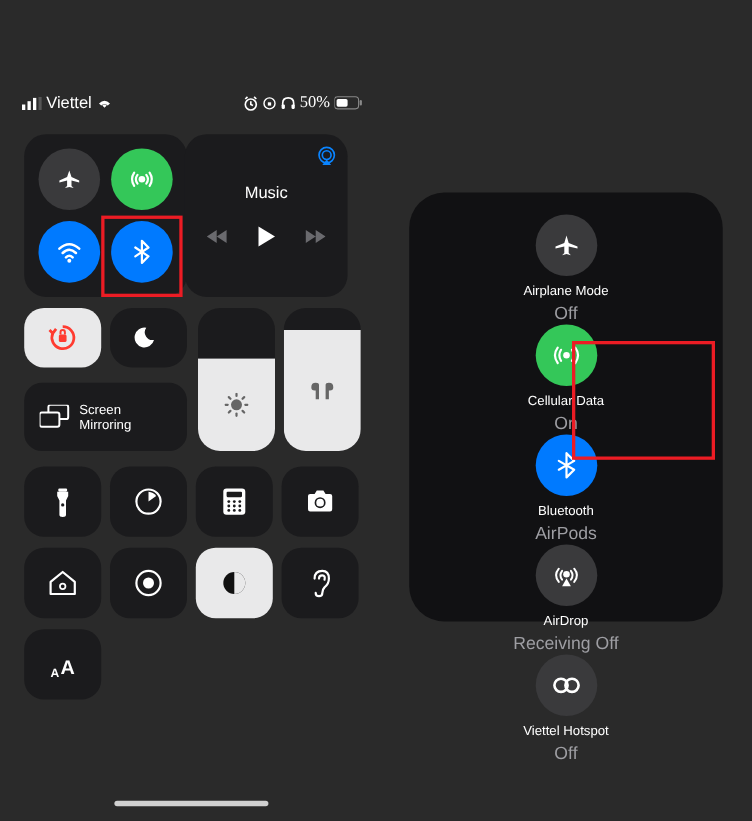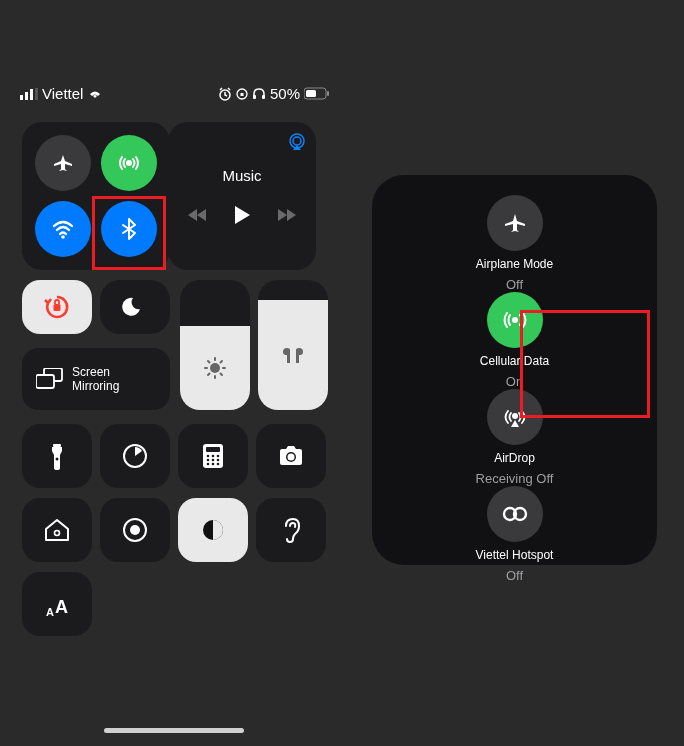--- a/index.html
+++ b/index.html
@@ -17,21 +17,21 @@
   left: 20px;
   top: 85px;
   width: 310px;
   display: flex;
   justify-content: space-between;
   align-items: center;
   font-size: 15px;
   font-weight: 500;
 }
 .status-left { display: flex; align-items: center; gap: 4px; }
-.status-right { display: flex; align-items: center; gap: 4px; }
+.status-right { display: flex; align-items: center; gap: 4px; font-family: Liberation Serif, serif; }
 .conn-tile {
   position: absolute;
   left: 22px;
   top: 122px;
   width: 148px;
   height: 148px;
   background: #1b1b1d;
   border-radius: 20px;
   display: grid;
   grid-template-columns: 1fr 1fr;
@@ -189,21 +189,21 @@
   padding: 20px 10px;
 }
 .conn-item {
   display: flex;
   flex-direction: column;
   align-items: center;
   justify-content: center;
   gap: 6px;
 }
 .conn-item .lbl { font-size: 12px; font-weight: 500; }
-.conn-item .sub { font-size: 13px; color: #9e9ea3; }
+.conn-item .sub { font-size: 16px; color: #9e9ea3; }
 .circle-big {
   width: 56px;
   height: 56px;
   border-radius: 50%;
   display: flex;
   align-items: center;
   justify-content: center;
 }
 svg { display: block; }
 </style>
@@ -433,20 +433,29 @@
     <div class="circle-big c-green">
       <svg width="28" height="28">
           <circle cx="14" cy="14" r="3" fill="#fff"></circle>
           <path d="M6 7 Q1 14 6 21 M22 7 Q27 14 22 21 M9 9 Q6 14 9 19 M19 9 Q22 14 19 19" stroke="#fff" stroke-width="2" fill="none" stroke-linecap="round"></path>
         </svg>
     </div>
     <div class="lbl">Cellular Data</div>
     <div class="sub">On</div>
   </div>
   <div class="conn-item">
+    <div class="circle-big c-blue">
+      <svg width="28" height="28">
+          <path d="M14 3 L14 25 L21 18 L7 10 M14 3 L21 10 L7 18" stroke="#fff" stroke-width="2" fill="none" stroke-linejoin="round" stroke-linecap="round"></path>
+        </svg>
+    </div>
+    <div class="lbl">Bluetooth</div>
+    <div class="sub">AirPods</div>
+  </div>
+  <div class="conn-item">
     <div class="circle-big c-grey">
       <svg width="28" height="28">
           <circle cx="14" cy="13" r="3" fill="#fff"></circle>
           <path d="M7 8 Q2 14 7 20 M21 8 Q26 14 21 20 M10 10 Q7 14 10 18 M18 10 Q21 14 18 18" stroke="#fff" stroke-width="1.8" fill="none" stroke-linecap="round"></path>
           <path d="M14 17 L10 24 L18 24 Z" fill="#fff"></path>
         </svg>
     </div>
     <div class="lbl">AirDrop</div>
     <div class="sub">Receiving Off</div>
   </div>

